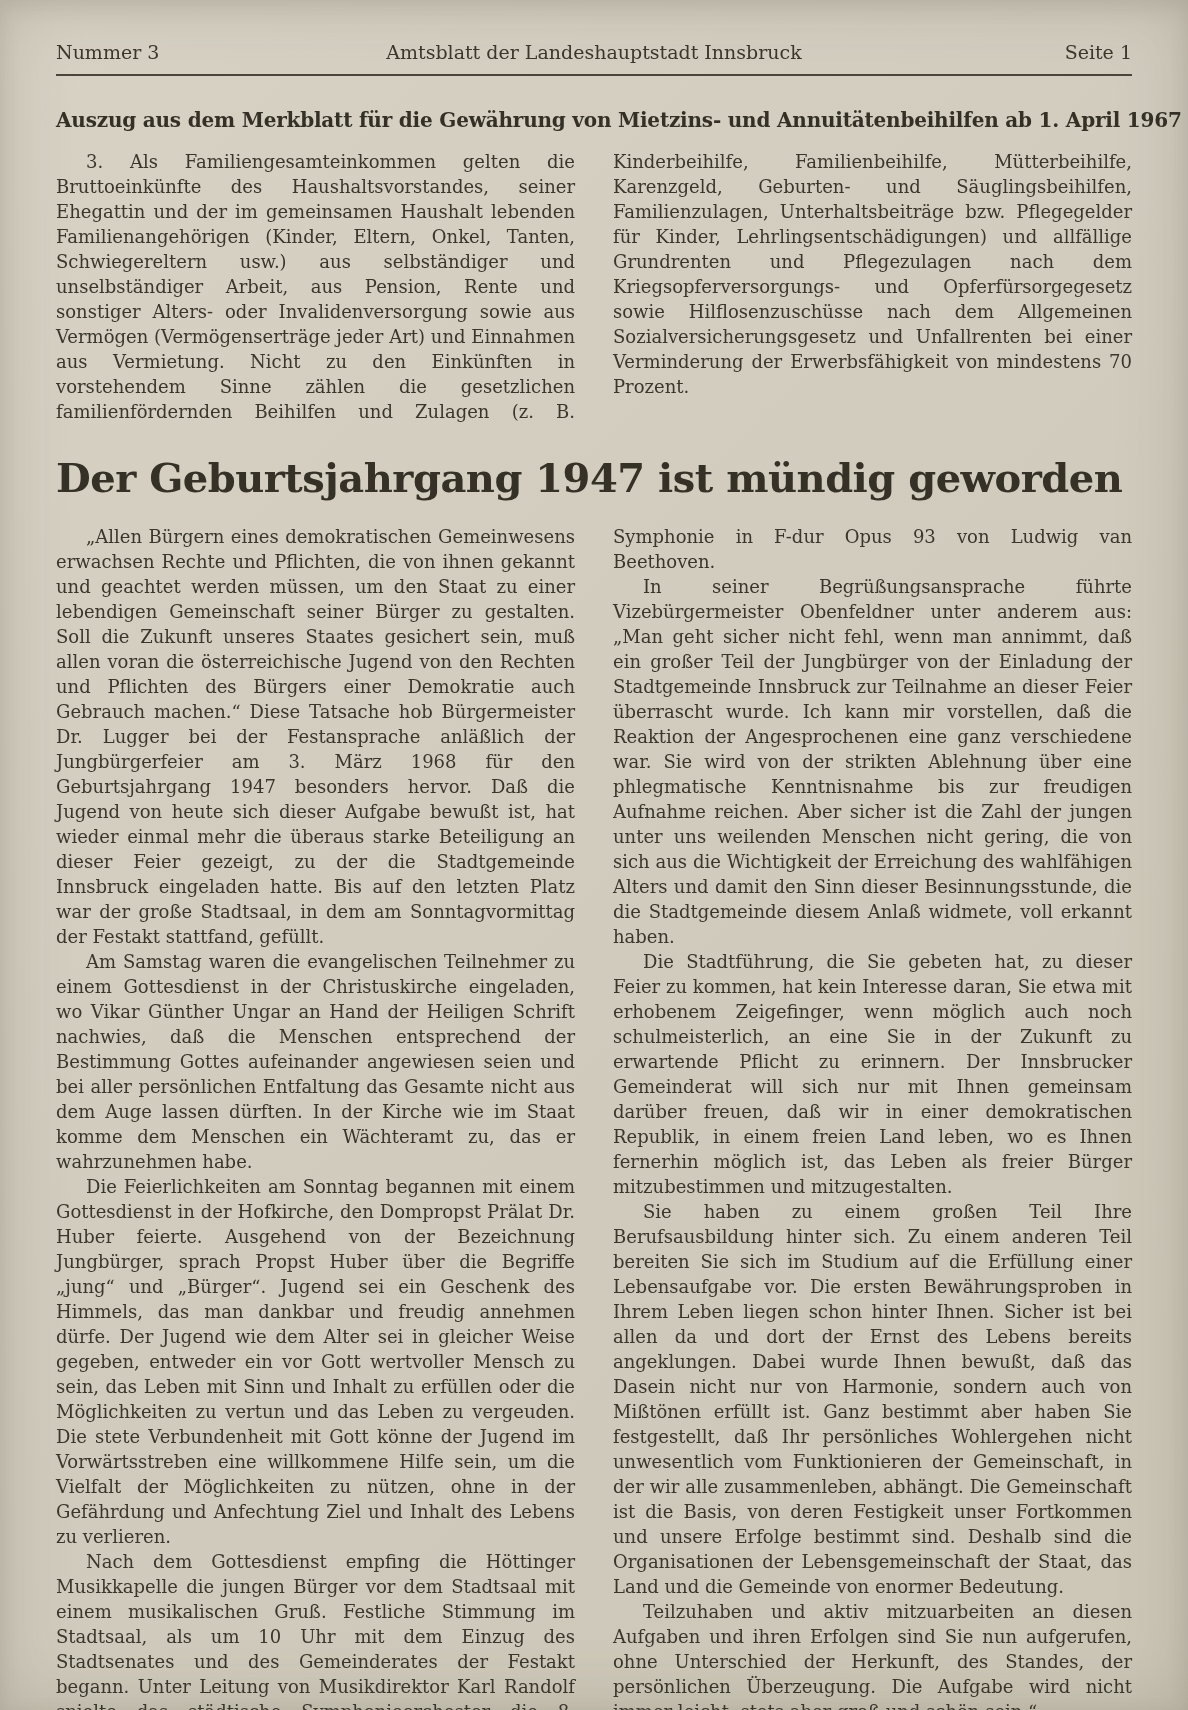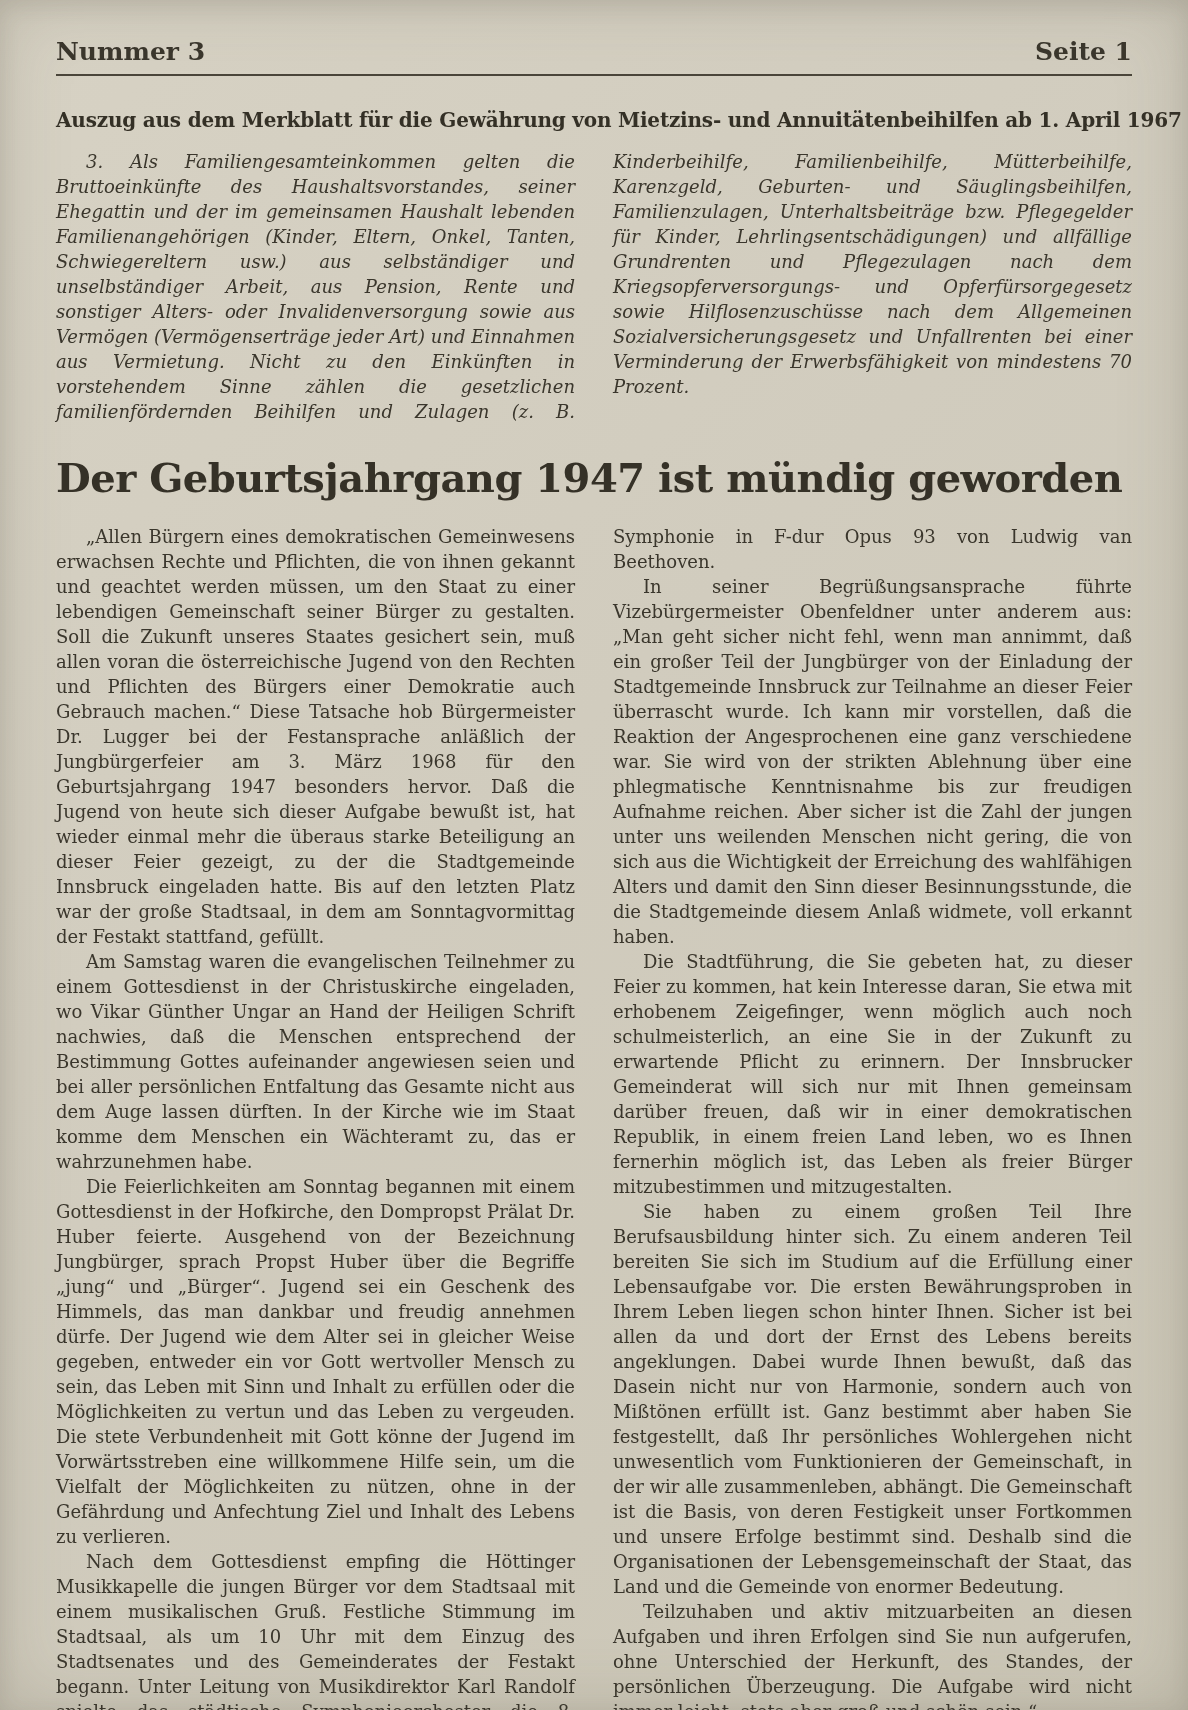--- a/index.html
+++ b/index.html
@@ -18,23 +18,22 @@
     color: #3a362c;
     background: linear-gradient(135deg, #d7d2c4 0%, #d1ccbe 45%, #cbc6b6 100%);
     box-shadow: inset 0 0 70px rgba(90, 85, 70, 0.22), inset 0 6px 20px rgba(70, 65, 55, 0.12);
     font-family: "DejaVu Serif", "Liberation Serif", serif;
     -webkit-hyphens: auto;
     hyphens: auto;
   }
   .masthead {
     display: flex;
     align-items: flex-end;
-    font-size: 25px;
+    font-size: 19px;
     line-height: 24px;
-    font-weight: bold;
   }
   .masthead .mh-left  { flex: 1; text-align: left; }
   .masthead .mh-center{ flex: 2; text-align: center; }
   .masthead .mh-right { flex: 1; text-align: right; }
   .rule {
     border: 0;
     border-top: 2.5px solid #4a453a;
     margin: 10px 0 0 0;
   }
   .notice-headline {
@@ -50,21 +49,20 @@
     column-count: 2;
     column-gap: 38px;
     text-align: justify;
     orphans: 1;
     widows: 1;
   }
   .notice-body {
     margin-top: 17px;
     font-size: 18px;
     line-height: 25px;
-    font-style: italic;
   }
   .article-headline {
     margin: 30px 0 0 0;
     font-size: 40px;
     line-height: 48px;
     font-weight: bold;
     white-space: nowrap;
     letter-spacing: -0.5px;
     color: #353127;
   }
@@ -78,20 +76,21 @@
     text-indent: 30px;
   }
 </style>
 </head>
 <body>
 
 <div class="page">
 
   <header class="masthead">
     <span class="mh-left">Nummer 3</span>
+    <span class="mh-center">Amtsblatt der Landeshauptstadt Innsbruck</span>
     <span class="mh-right">Seite 1</span>
   </header>
 
   <hr class="rule">
 
   <h2 class="notice-headline">Auszug aus dem Merkblatt für die Gewährung von Mietzins- und Annuitätenbeihilfen ab 1. April 1967</h2>
 
   <section class="cols notice-body">
     <p>3. Als Familiengesamteinkommen gelten die Bruttoeinkünfte des Haushaltsvorstandes, seiner Ehegattin und der im gemeinsamen Haushalt lebenden Familienangehörigen (Kinder, Eltern, Onkel, Tanten, Schwiegereltern usw.) aus selbständiger und unselbständiger Arbeit, aus Pension, Rente und sonstiger Alters- oder Invalidenversorgung sowie aus Vermögen (Vermögenserträge jeder Art) und Einnahmen aus Vermietung. Nicht zu den Einkünften in vorstehendem Sinne zählen die gesetzlichen familienfördernden Beihilfen und Zulagen (z. B. Kinderbeihilfe, Familienbeihilfe, Mütterbeihilfe, Karenzgeld, Geburten- und Säuglingsbeihilfen, Familienzulagen, Unterhaltsbeiträge bzw. Pflegegelder für Kinder, Lehrlingsentschädigungen) und allfällige Grundrenten und Pflegezulagen nach dem Kriegsopferversorgungs- und Opferfürsorgegesetz sowie Hilflosenzuschüsse nach dem Allgemeinen Sozialversicherungsgesetz und Unfallrenten bei einer Verminderung der Erwerbsfähigkeit von mindestens 70 Prozent.</p>
   </section>

